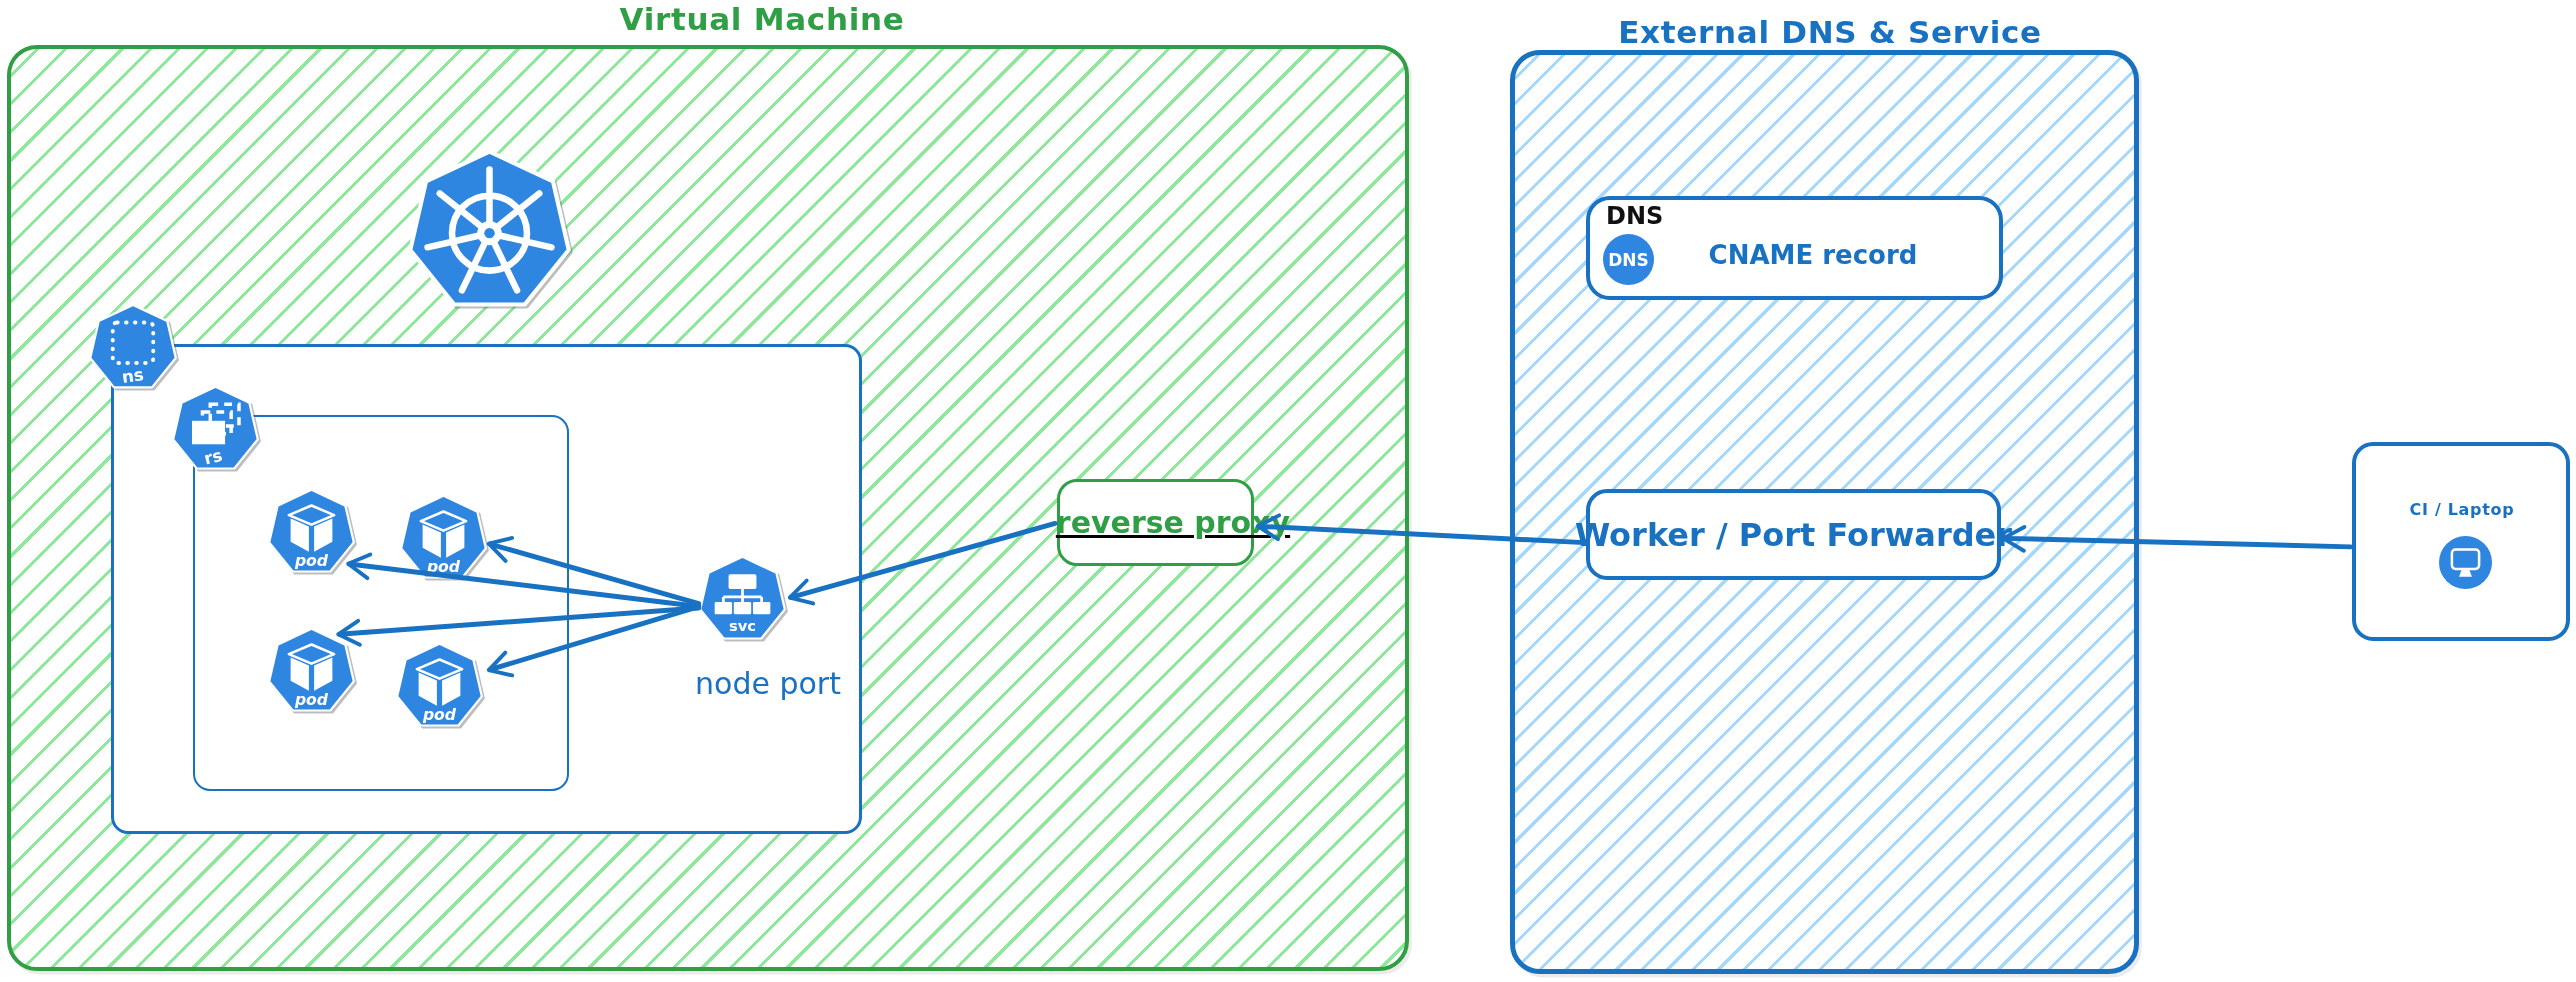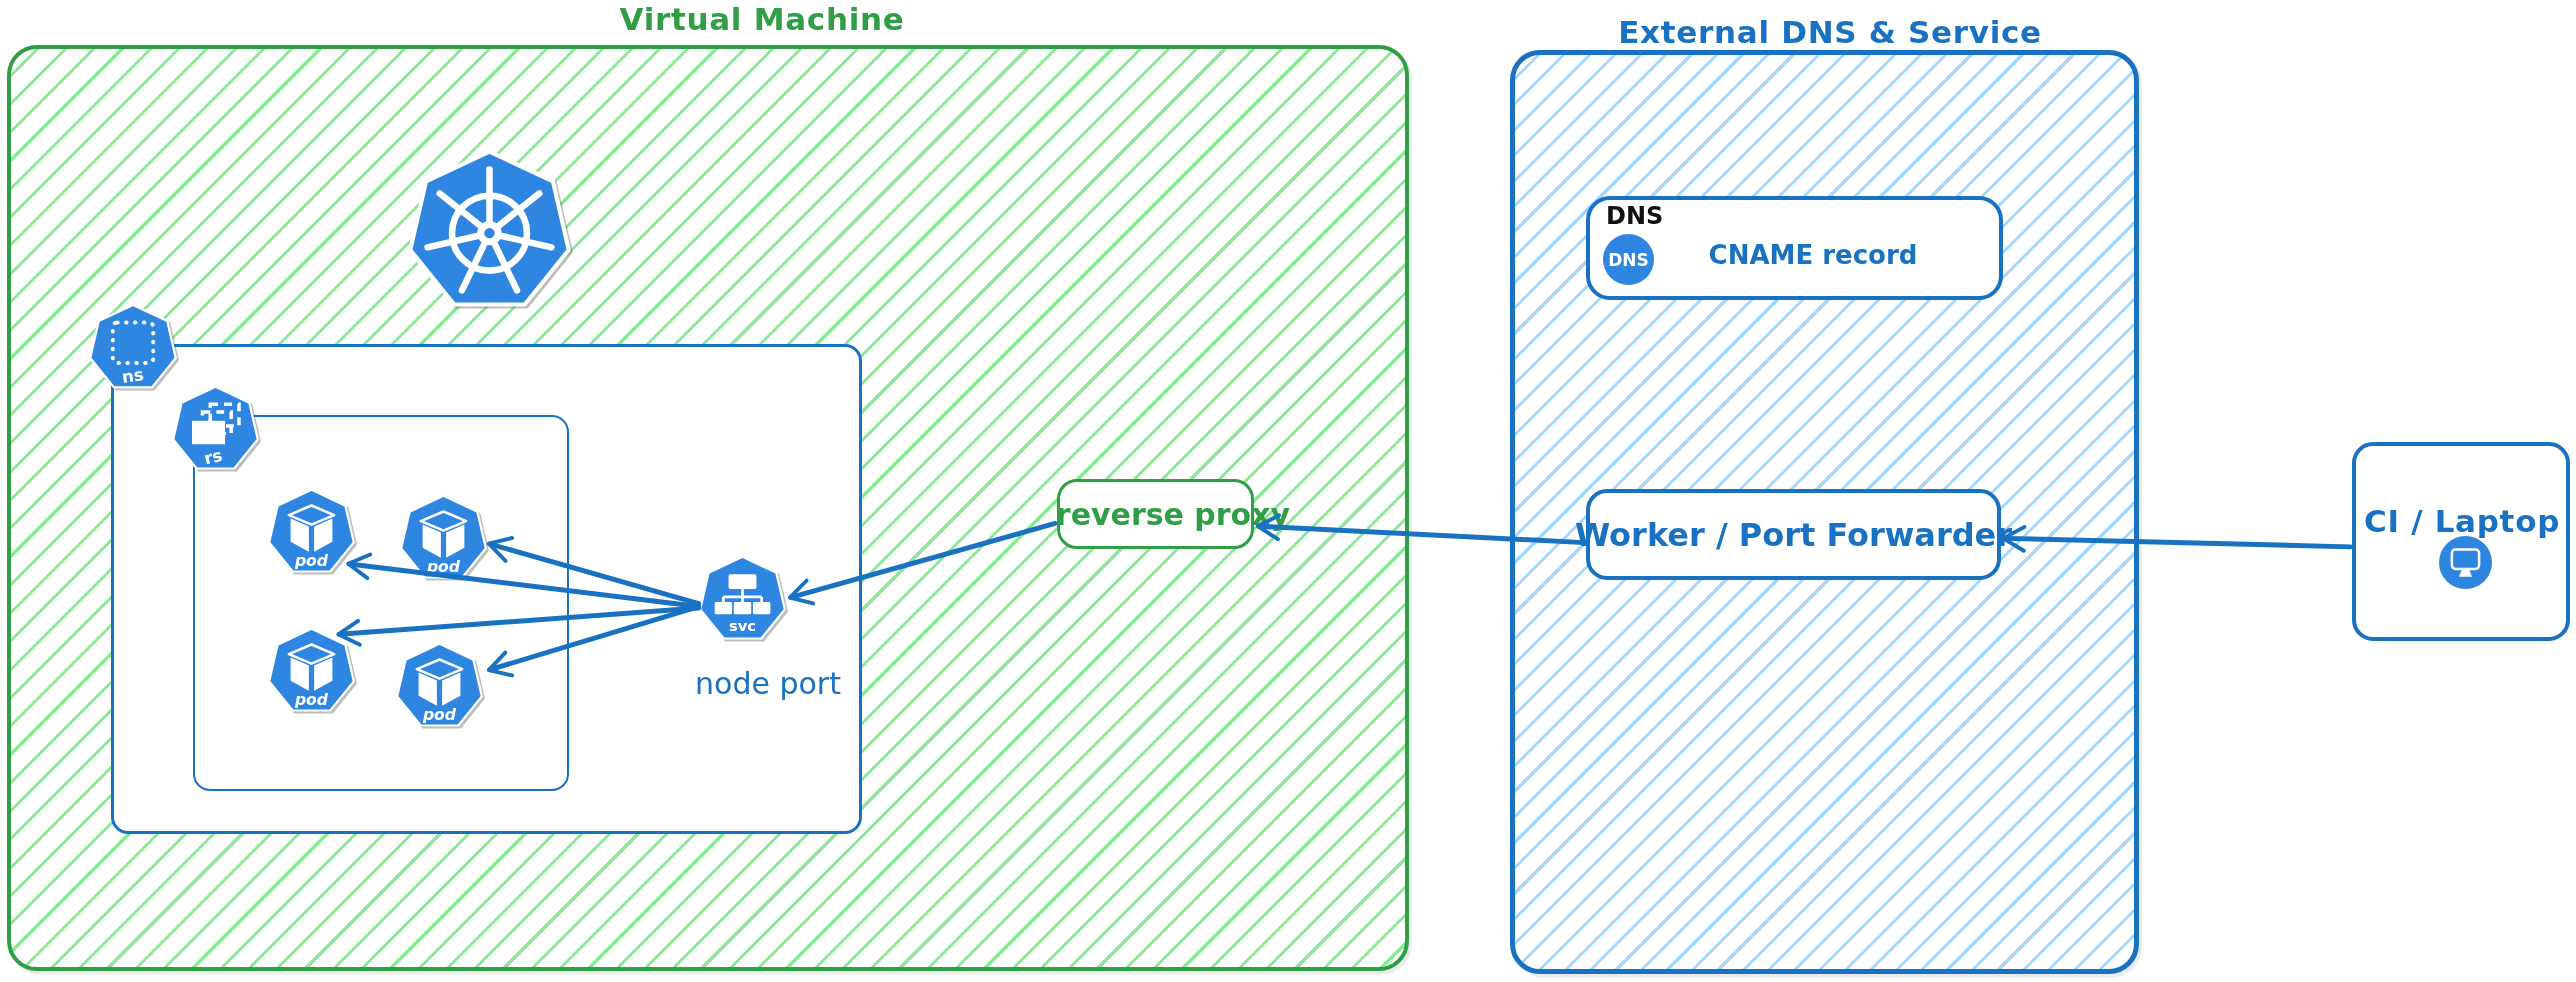--- a/index.html
+++ b/index.html
@@ -41,23 +41,23 @@
   }
   .ns-box{
     left:111px;top:344px;width:751px;height:490px;
     border:3.6px solid var(--blue);border-radius:17px;
   }
   .rs-box{
     left:193px;top:415px;width:376px;height:376px;
     border:2.8px solid var(--blue);border-radius:17px;
   }
   .proxy-box{
-    left:1057px;top:479px;width:197px;height:70px;
+    left:1057px;top:479px;width:197px;height:87px;
     border:3.6px solid var(--green);border-radius:20px;
-    display:flex;align-items:center;justify-content:center;
+    display:flex;align-items:center;justify-content:center;text-decoration:underline;
   }
   .proxy-box .label{font-size:30px;font-weight:600;}
   .dns-card{
     left:1586px;top:196px;width:417px;height:104px;
     border:4.3px solid var(--blue);border-radius:24px;
   }
   .dns-tag{left:1606px;top:202px;font-size:24px;font-weight:700;}
   .cname-label{
     left:1813px;top:255px;font-size:26px;font-weight:600;
     transform:translate(-50%,-50%);
@@ -66,22 +66,22 @@
     left:1586px;top:489px;width:415px;height:91px;
     border:4.3px solid var(--blue);border-radius:21px;
     display:flex;align-items:center;justify-content:center;
   }
   .worker-box .label{font-size:32px;font-weight:700;}
   .client-box{
     left:2352px;top:442px;width:218px;height:199px;
     border:4.3px solid var(--blue);border-radius:21px;
   }
   .client-label{
-    left:2462px;top:509px;font-size:31px;font-weight:700;
-    transform:translate(-50%,-50%);letter-spacing:0.7px;margin-top:12px;
+    left:2462px;top:509px;font-size:16px;font-weight:700;
+    transform:translate(-50%,-50%);letter-spacing:0.7px;
   }
   .nodeport-label{
     left:768px;top:683px;font-size:30px;font-weight:400;
     transform:translate(-50%,-50%);
   }
   .icon-shadow{filter:drop-shadow(2.1px 2.8px 0 rgba(90,90,90,0.40));}
   svg .hepta{fill:var(--icon-blue);stroke:#fff;stroke-width:2.5;stroke-linejoin:round;}
   svg .fill-blue{fill:var(--icon-blue);}
   svg .icon-label{
     fill:#fff;text-anchor:middle;font-weight:600;

